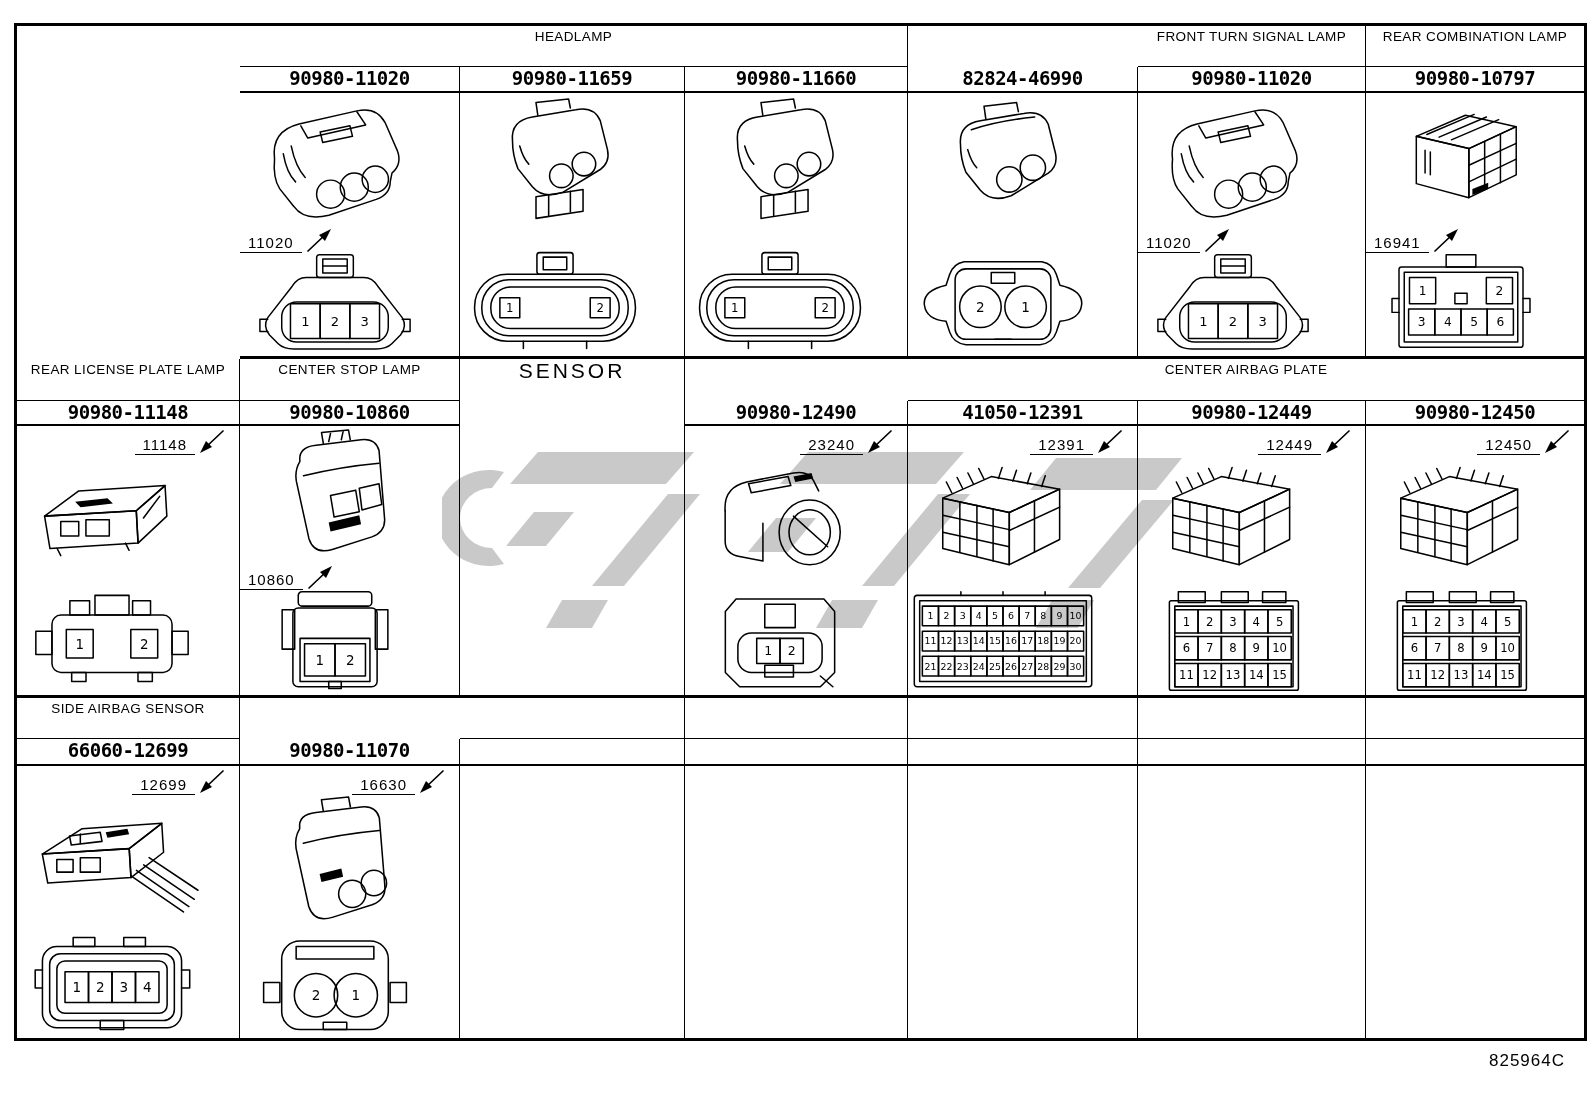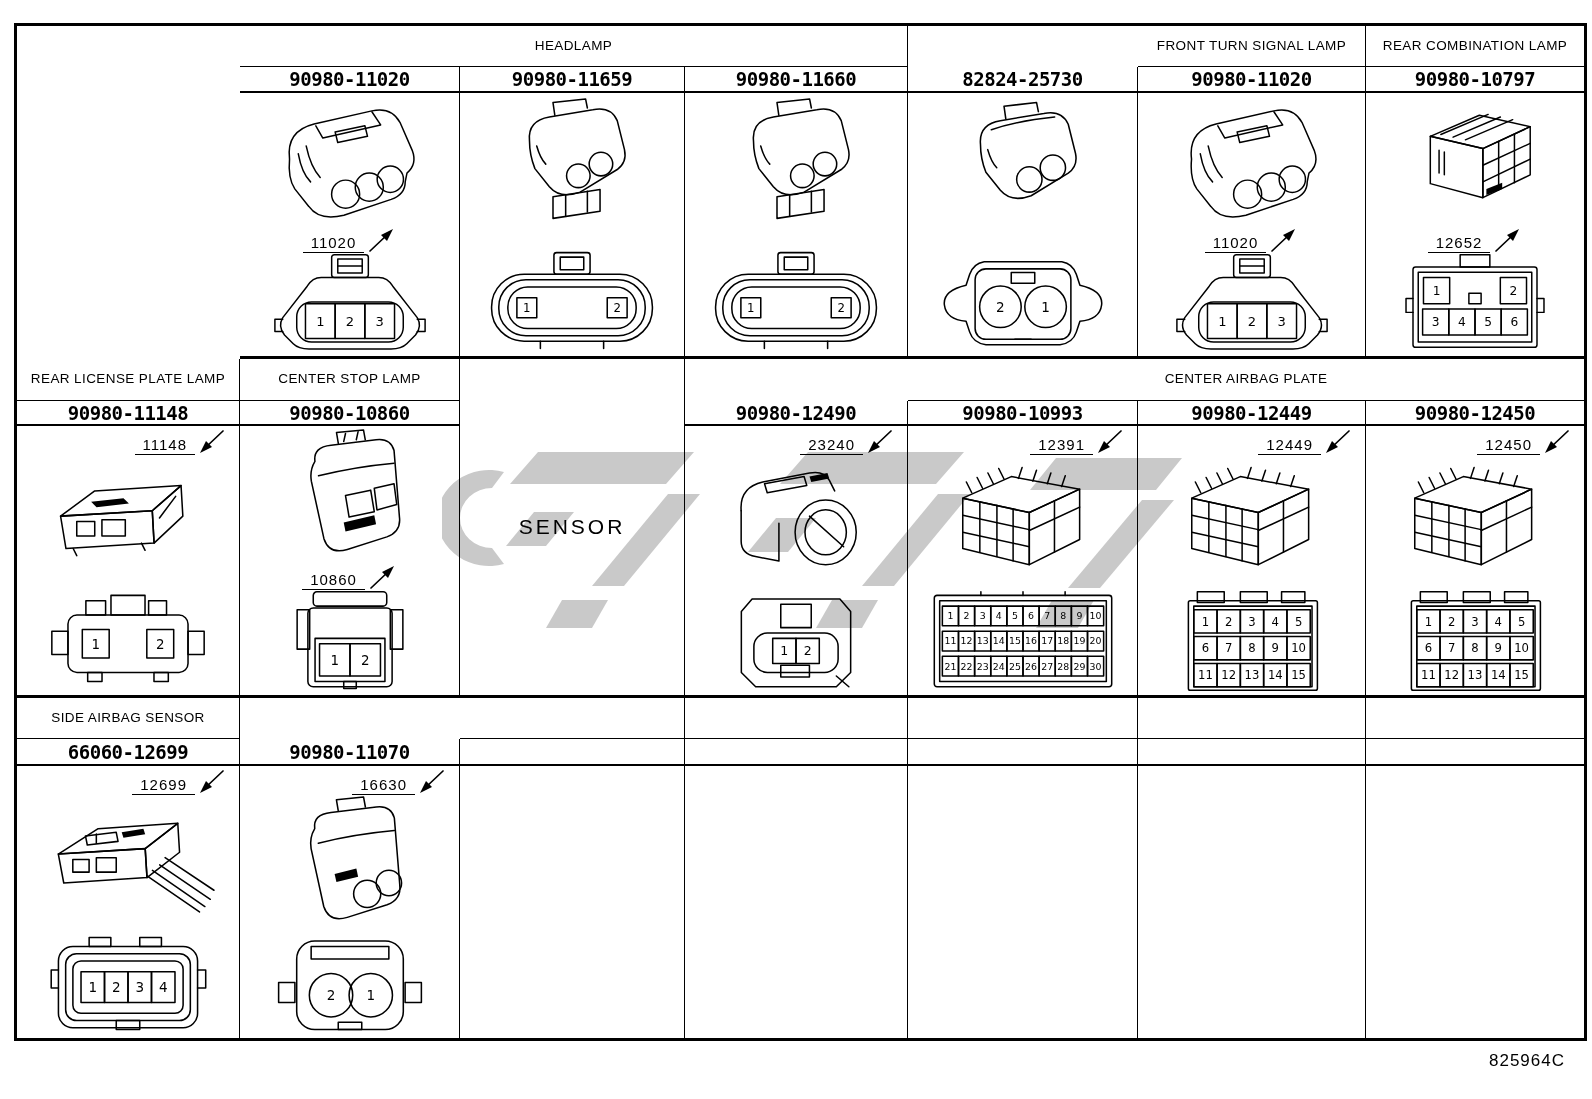--- a/index.html
+++ b/index.html
@@ -5,21 +5,21 @@
 <style>
   *{margin:0;padding:0;box-sizing:border-box}
   html,body{background:#ffffff}
   .sheet{position:relative;width:1592px;height:1099px;background:#fff;color:#000;
          font-family:"Liberation Sans",sans-serif;overflow:hidden}
   .grid{position:absolute;left:14px;top:23px;width:1573px;height:1018px;border:3px solid #000;
         display:grid;
         grid-template-columns:223px 220px 225px 223px 230px 228px auto;
         grid-template-rows:41px 26px 266px 42px 25px 272px 41px 27px auto;}
   .cell{border-right:1.5px solid #000;border-bottom:1.5px solid #000;position:relative;
-        display:flex;align-items:center;justify-content:center;min-width:0;min-height:0;background:transparent}
+        display:flex;justify-content:center;min-width:0;min-height:0;background:transparent}
   .last-col{border-right:none}
   .bb0{border-bottom:none}
   .bb2{border-bottom-width:2.5px}
   .bb3{border-bottom-width:3px}
   .hdr{font-size:13.5px;letter-spacing:.4px;text-align:center;line-height:1.35;padding:2px 6px}
   .hdr-wrap{max-width:205px}
   .part-cell span{font-family:"DejaVu Sans Mono","Liberation Mono",monospace;font-weight:700;
         font-size:19px;letter-spacing:-.5px}
   .section-label{font-size:21px;letter-spacing:3px}
   .img-cell{flex-direction:column;justify-content:space-evenly;padding:3px 0}
@@ -70,21 +70,21 @@
     <div class="cell part-cell bb2" style="grid-area:2/2/3/3">
         <span>90980-11020</span>
       </div>
     <div class="cell part-cell bb2" style="grid-area:2/3/3/4">
         <span>90980-11659</span>
       </div>
     <div class="cell part-cell bb2" style="grid-area:2/4/3/5">
         <span>90980-11660</span>
       </div>
     <div class="cell part-cell bb2" style="grid-area:2/5/3/6">
-        <span>82824-25730</span>
+        <span>82824-46990</span>
       </div>
     <div class="cell part-cell bb2" style="grid-area:2/6/3/7">
         <span>90980-11020</span>
       </div>
     <div class="cell part-cell bb2 last-col" style="grid-area:2/7/3/8">
         <span>90980-10797</span>
       </div>
 
     <div class="cell img-cell bb3" style="grid-area:3/2/4/3">
         <svg class="lineart" width="190" height="136" viewBox="0 0 210 150">
@@ -232,21 +232,21 @@
           <path d="M80,47 L134,24"></path>
           <path d="M94,50 L148,27"></path>
           <path d="M64,62 v26 M70,64 v26"></path>
           <path d="M114,79 L168,54"></path>
           <path d="M114,98 L168,72"></path>
           <path d="M132,52 L132,107"></path>
           <path d="M150,44 L150,99"></path>
           <path class="fill" d="M118,106 L136,99 L136,106 L118,113 Z"></path>
         </svg>
         <div class="callout below">
-          <span class="ct">12652</span>
+          <span class="ct">16941</span>
           <svg class="lineart" width="30" height="26" viewBox="0 0 30 26">
             <path d="M4,24 L22,7"></path>
             <path class="fill" d="M27,2 L15,8 L21,14 Z"></path>
           </svg>
         </div>
         <svg class="lineart" width="190" height="103" viewBox="0 0 210 114">
           <rect x="88" y="2" width="34" height="14"></rect>
           <rect x="34" y="16" width="142" height="92" rx="3"></rect>
           <rect x="40" y="22" width="130" height="80"></rect>
           <path d="M34,52 h-8 v16 h8 M176,52 h8 v16 h-8"></path>
@@ -282,21 +282,21 @@
     <div class="cell part-cell bb2" style="grid-area:5/1/6/2">
         <span>90980-11148</span>
       </div>
     <div class="cell part-cell bb2" style="grid-area:5/2/6/3">
         <span>90980-10860</span>
       </div>
     <div class="cell part-cell bb2" style="grid-area:5/4/6/5">
         <span>90980-12490</span>
       </div>
     <div class="cell part-cell bb2" style="grid-area:5/5/6/6">
-        <span>90980-10993</span>
+        <span>41050-12391</span>
       </div>
     <div class="cell part-cell bb2" style="grid-area:5/6/6/7">
         <span>90980-12449</span>
       </div>
     <div class="cell part-cell bb2 last-col" style="grid-area:5/7/6/8">
         <span>90980-12450</span>
       </div>
 
     <div class="cell img-cell bb3" style="grid-area:6/1/7/2">
         <div class="callout above">

